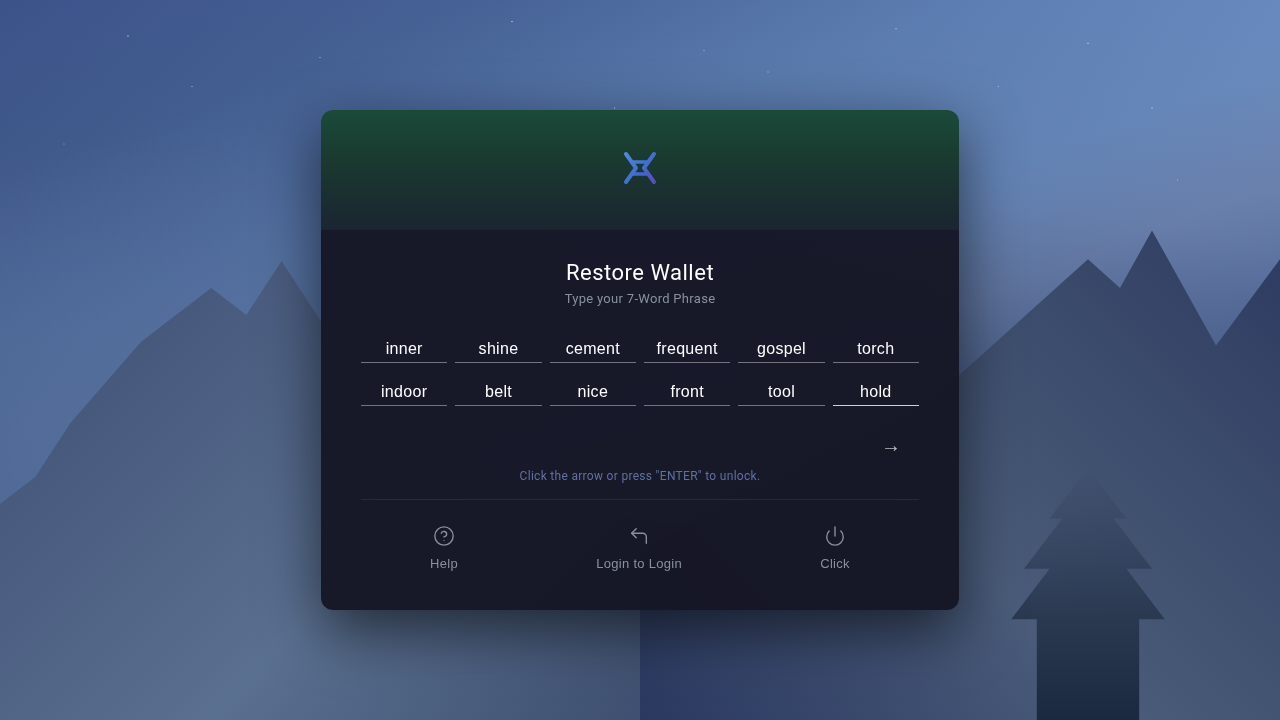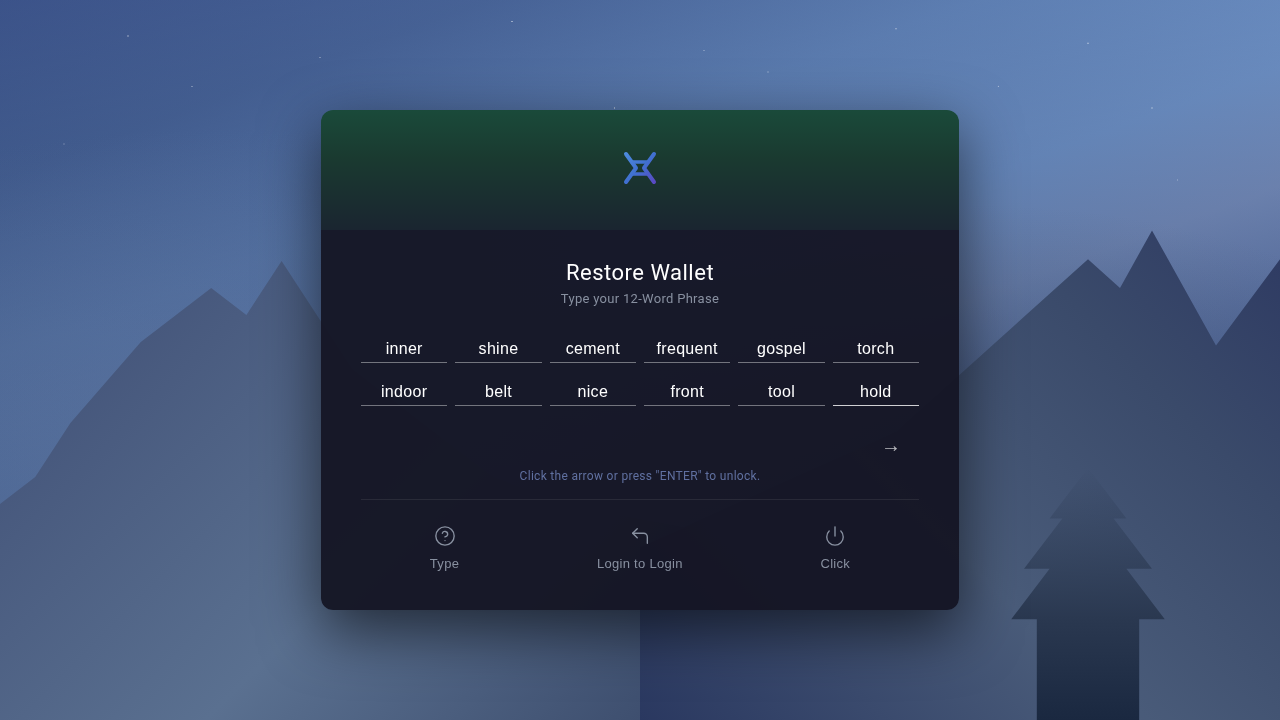--- a/index.html
+++ b/index.html
@@ -275,21 +275,21 @@
 
           <path d="M20 22 L36 22" stroke="url(#logoGrad)" stroke-width="3.5" stroke-linecap="round" fill="none"></path>
           <path d="M20 34 L36 34" stroke="url(#logoGrad)" stroke-width="3.5" stroke-linecap="round" fill="none"></path>
         </svg>
       </div>
     </div>
 
     <div class="modal-body">
 
       <h1 class="modal-title">Restore Wallet</h1>
-      <p class="modal-subtitle">Type your 12-Word Phrase</p>
+      <p class="modal-subtitle">Type your 7-Word Phrase</p>
 
       <div class="words-grid">
 
         <div class="word-field">
           <input class="word-input" type="text" value="inner" style="">
         </div>
         <div class="word-field">
           <input class="word-input" type="text" value="shine" style="">
         </div>
         <div class="word-field">
@@ -338,21 +338,21 @@
       <div class="bottom-actions">
 
         <button class="action-btn">
           <div class="action-icon">
             <svg viewBox="0 0 24 24" fill="none" stroke="currentColor" stroke-width="1.5" stroke-linecap="round" stroke-linejoin="round">
               <circle cx="12" cy="12" r="10"></circle>
               <path d="M9.09 9a3 3 0 0 1 5.83 1c0 2-3 3-3 3"></path>
               <line x1="12" y1="17" x2="12.01" y2="17"></line>
             </svg>
           </div>
-          <span>Type</span>
+          <span>Help</span>
         </button>
 
         <button class="action-btn">
           <div class="action-icon">
             <svg viewBox="0 0 24 24" fill="none" stroke="currentColor" stroke-width="1.5" stroke-linecap="round" stroke-linejoin="round">
               <polyline points="9 14 4 9 9 4"></polyline>
               <path d="M20 20v-7a4 4 0 0 0-4-4H4"></path>
             </svg>
           </div>
           <span>Login to Login</span>

